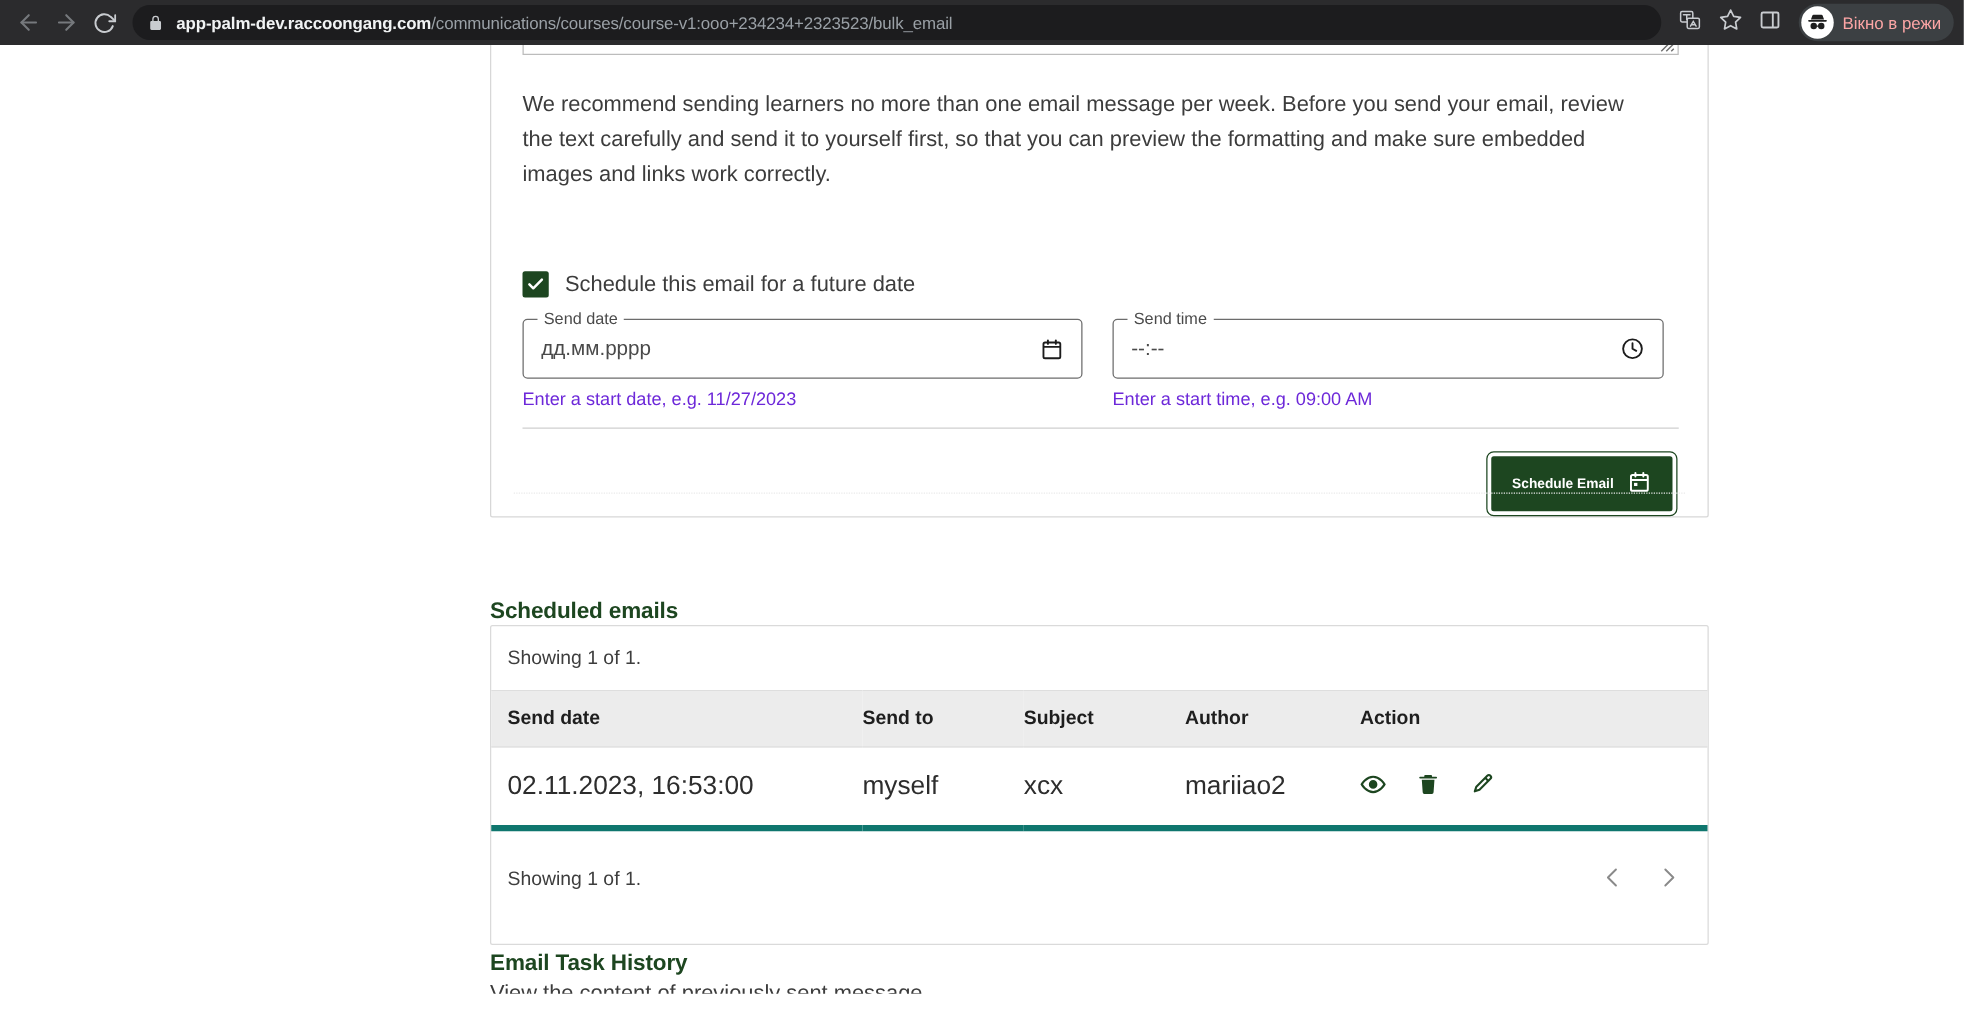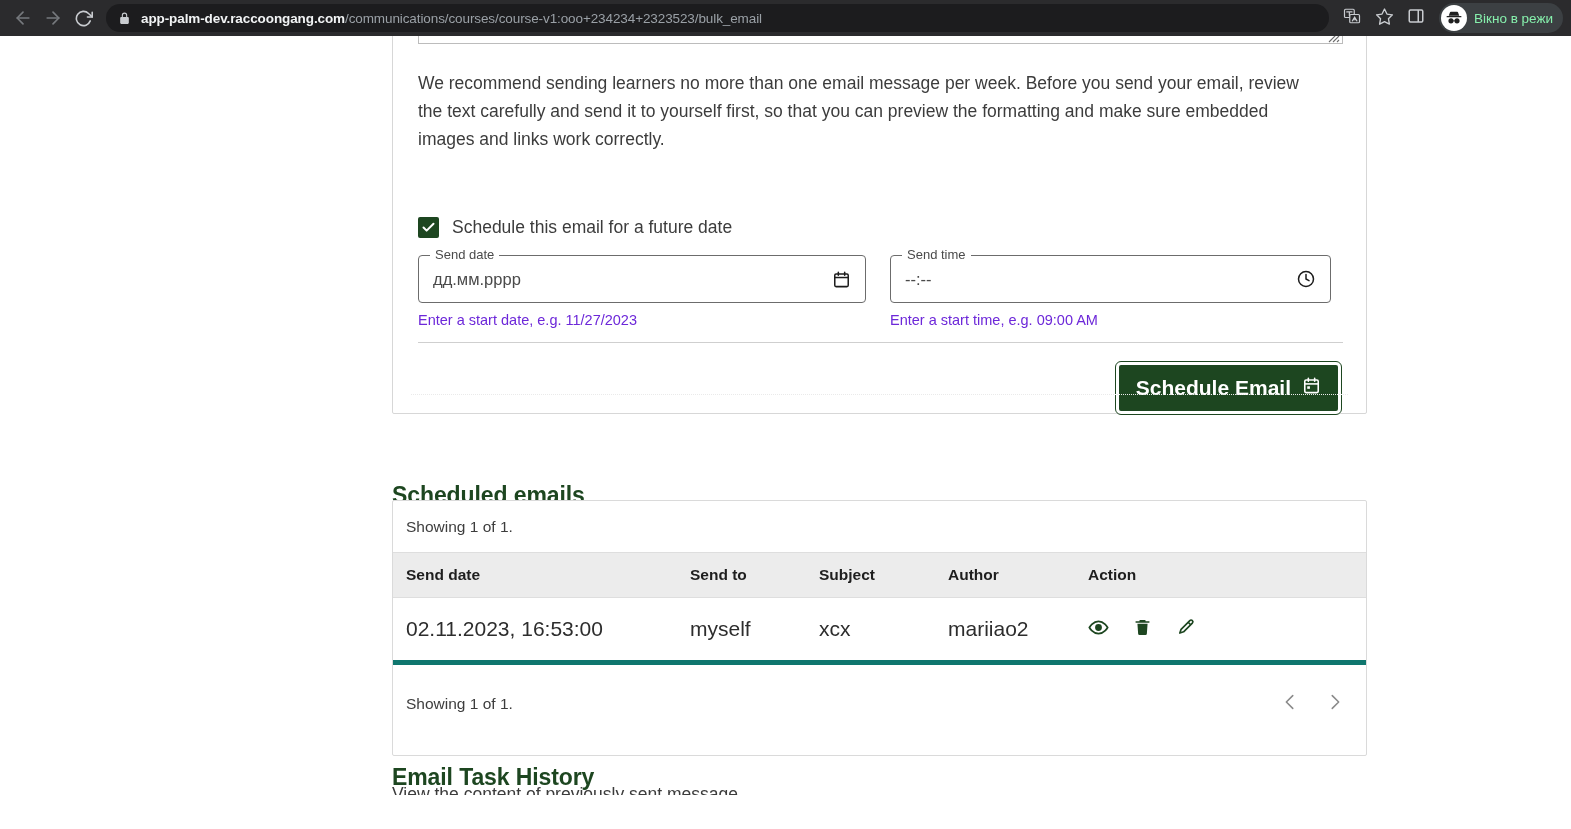--- a/index.html
+++ b/index.html
@@ -67,21 +67,21 @@
     max-width: 150px;
     overflow: hidden;
   }
   .profile-avatar {
     width: 26px; height: 26px; border-radius: 50%;
     background: #ffffff;
     display: flex; align-items: center; justify-content: center;
     flex: 0 0 auto;
   }
   .profile-label {
-    color: #86efac; font-size: 13.5px;
+    color: #fca5a5; font-size: 13.5px;
     margin-left: 7px; white-space: nowrap;
   }
 
   
   .page {
     position: absolute;
     top: 36px; left: 0;
     width: 1571px; height: 759px;
     background: #ffffff;
     overflow: hidden;
@@ -191,39 +191,39 @@
   .schedule-btn-wrap {
     position: absolute;
     top: 505px; right: 25px;
   }
   .schedule-btn {
     background: #1d4620;
     color: #ffffff;
     border: 3px solid #ffffff;
     outline: 1px solid #1d4620;
     border-radius: 5px;
-    font-size: 21px;
+    font-size: 11px;
     font-weight: bold;
     padding: 11px 17px;
     display: flex; align-items: center; gap: 11px;
     cursor: pointer;
     font-family: "Liberation Sans", sans-serif;
   }
 
   .dotted-footer {
     position: absolute;
     bottom: 18px; left: 18px; right: 18px;
     height: 1px;
     border-top: 1px dotted #eaeaea;
   }
 
   
   .section-title {
     position: absolute;
-    font-size: 23px;
+    font-size: 18px;
     font-weight: bold;
     color: #1d4620;
     letter-spacing: -0.1px;
   }
   #scheduled-title { top: 427px; left: 392px; }
 
   .table-card {
     position: absolute;
     top: 464px; left: 392px;
     width: 975px; height: 256px;

